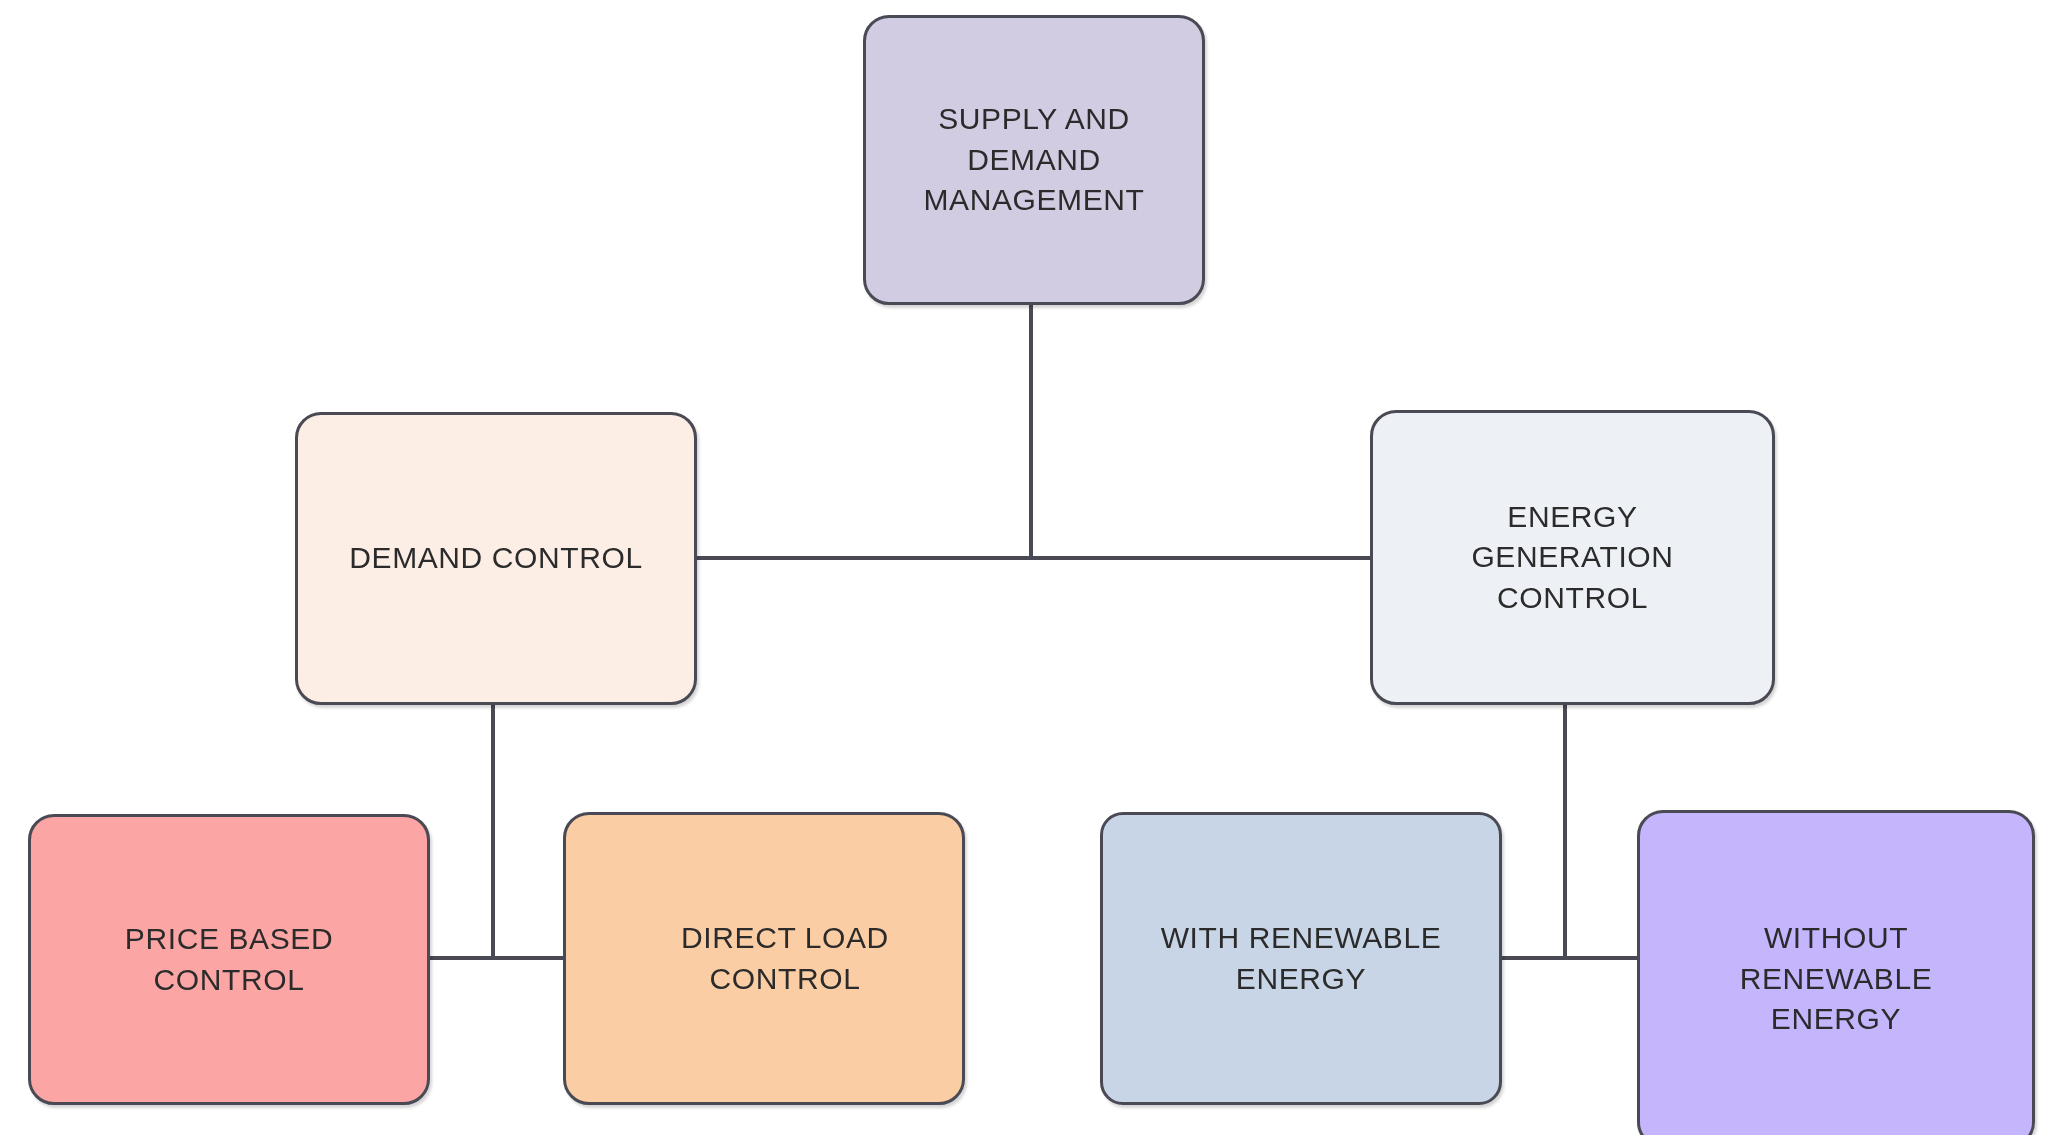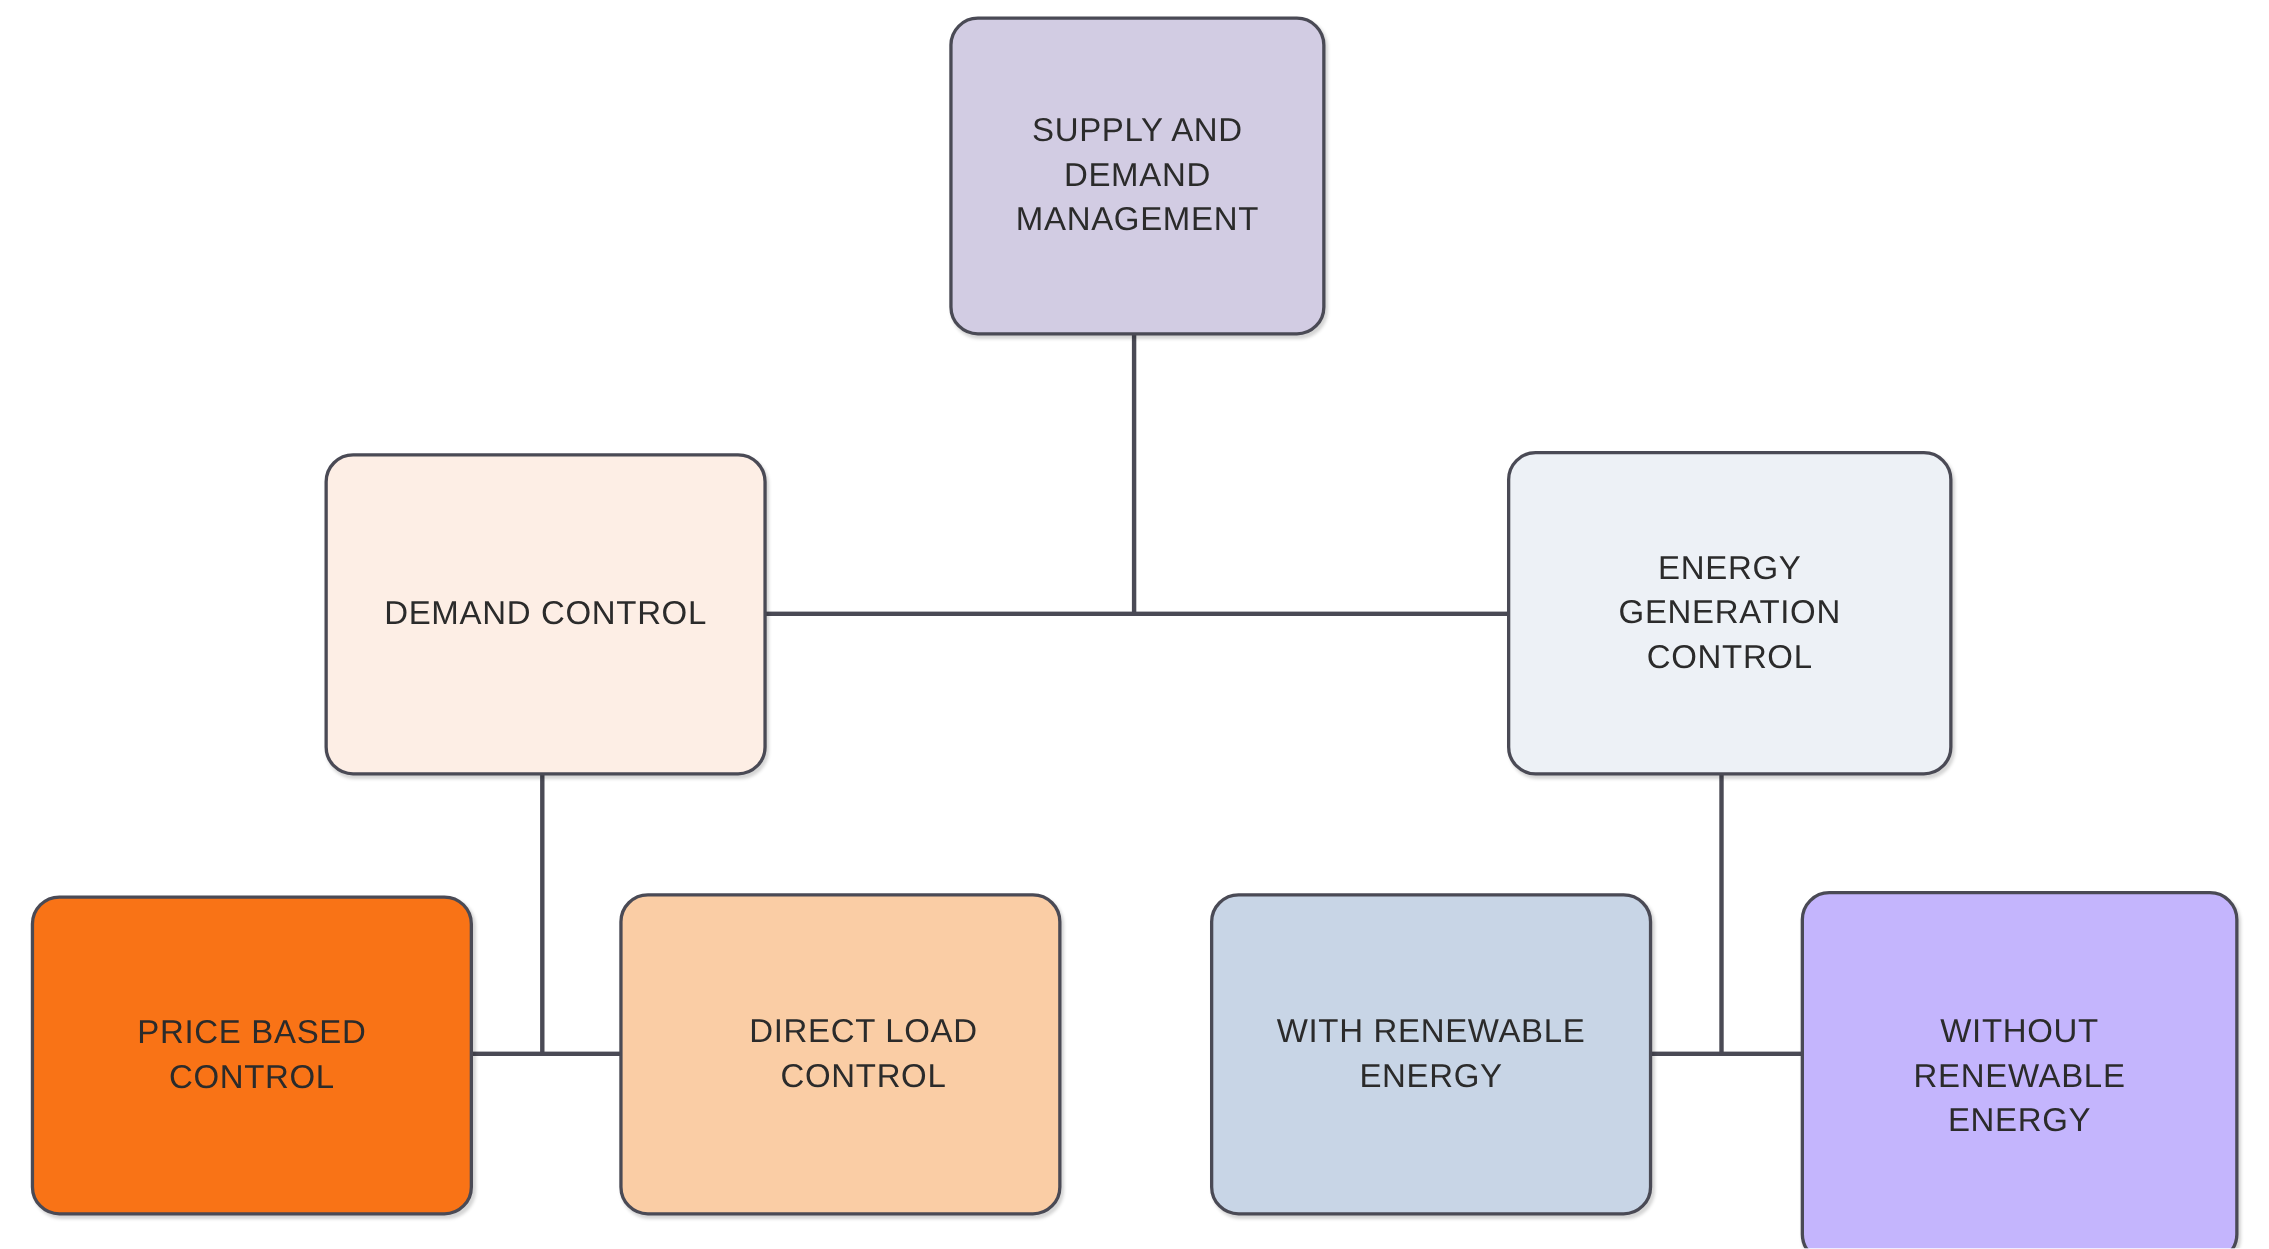--- a/index.html
+++ b/index.html
@@ -72,31 +72,31 @@
 DEMAND
 MANAGEMENT</span>
   </div>
 
   <div class="node" style="left:1370px; top:410px; width:405px; height:295px; background:#EDF1F6;">
     <span class="label">ENERGY
 GENERATION
 CONTROL</span>
   </div>
 
-  <div class="node" style="left:28px; top:814px; width:402px; height:291px; background:#f97316;">
+  <div class="node" style="left:28px; top:814px; width:402px; height:291px; background:#fca5a5;">
     <span class="label">PRICE BASED
 CONTROL</span>
   </div>
 
   <div class="node" style="left:563px; top:812px; width:402px; height:293px; background:#FACDA5;padding-left:42px;">
     <span class="label">DIRECT LOAD
 CONTROL</span>
   </div>
 
-  <div class="node" style="left:1100px; top:812px; width:402px; height:293px; background:#C8D5E6;">
+  <div class="node" style="left:1100px; top:812px; width:402px; height:293px; background:#C8D5E6;border-radius:23px;">
     <span class="label">WITH RENEWABLE
 ENERGY</span>
   </div>
 
   <div class="node" style="left:1637px; top:810px; width:398px; height:338px; background:#c4b5fd;">
     <span class="label">WITHOUT
 RENEWABLE
 ENERGY</span>
   </div>
 

